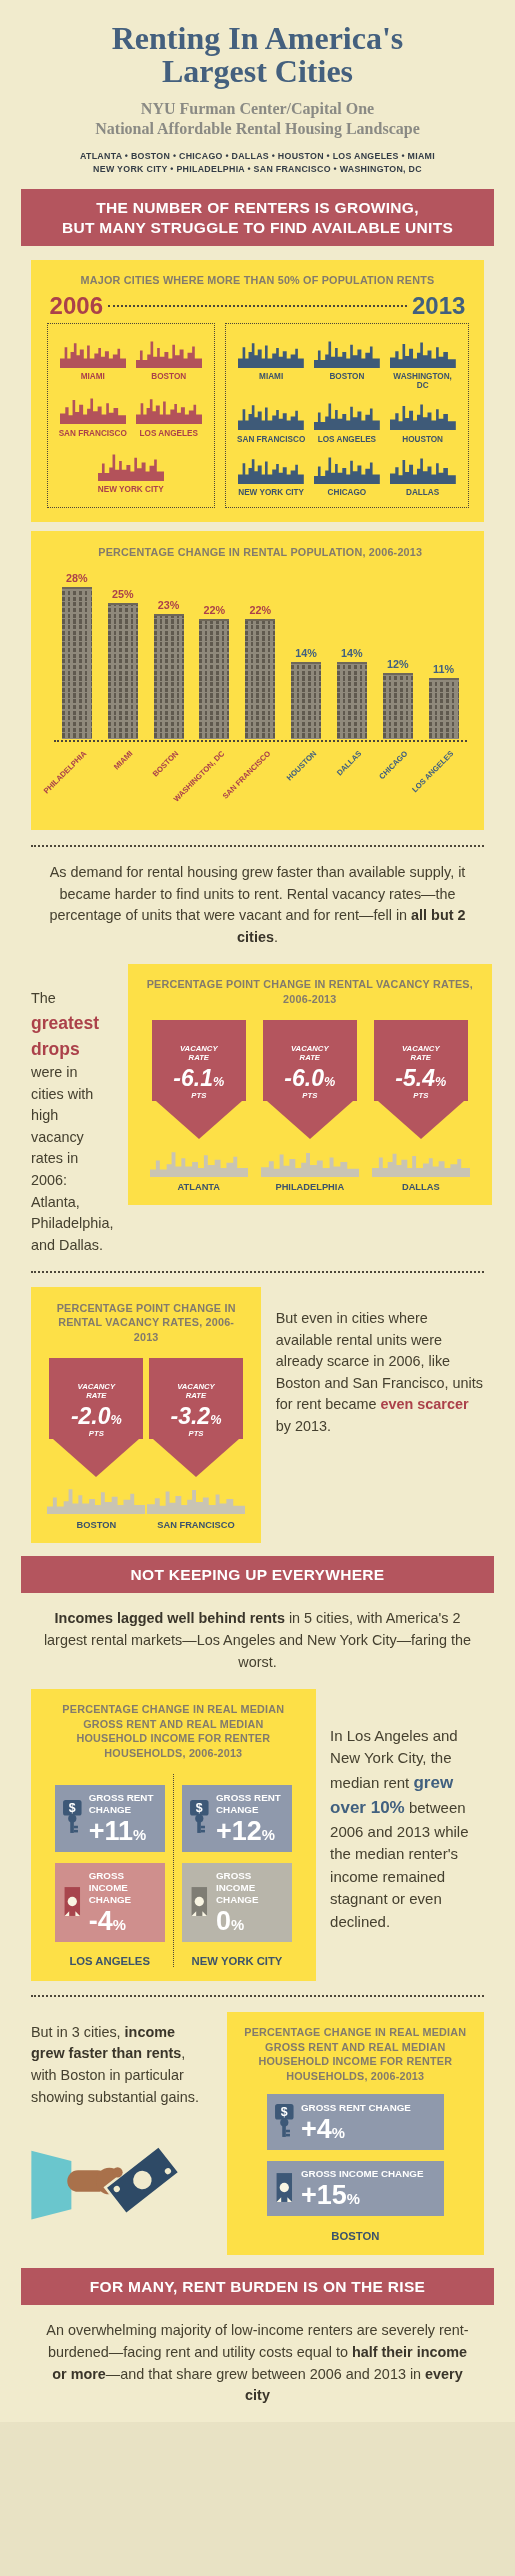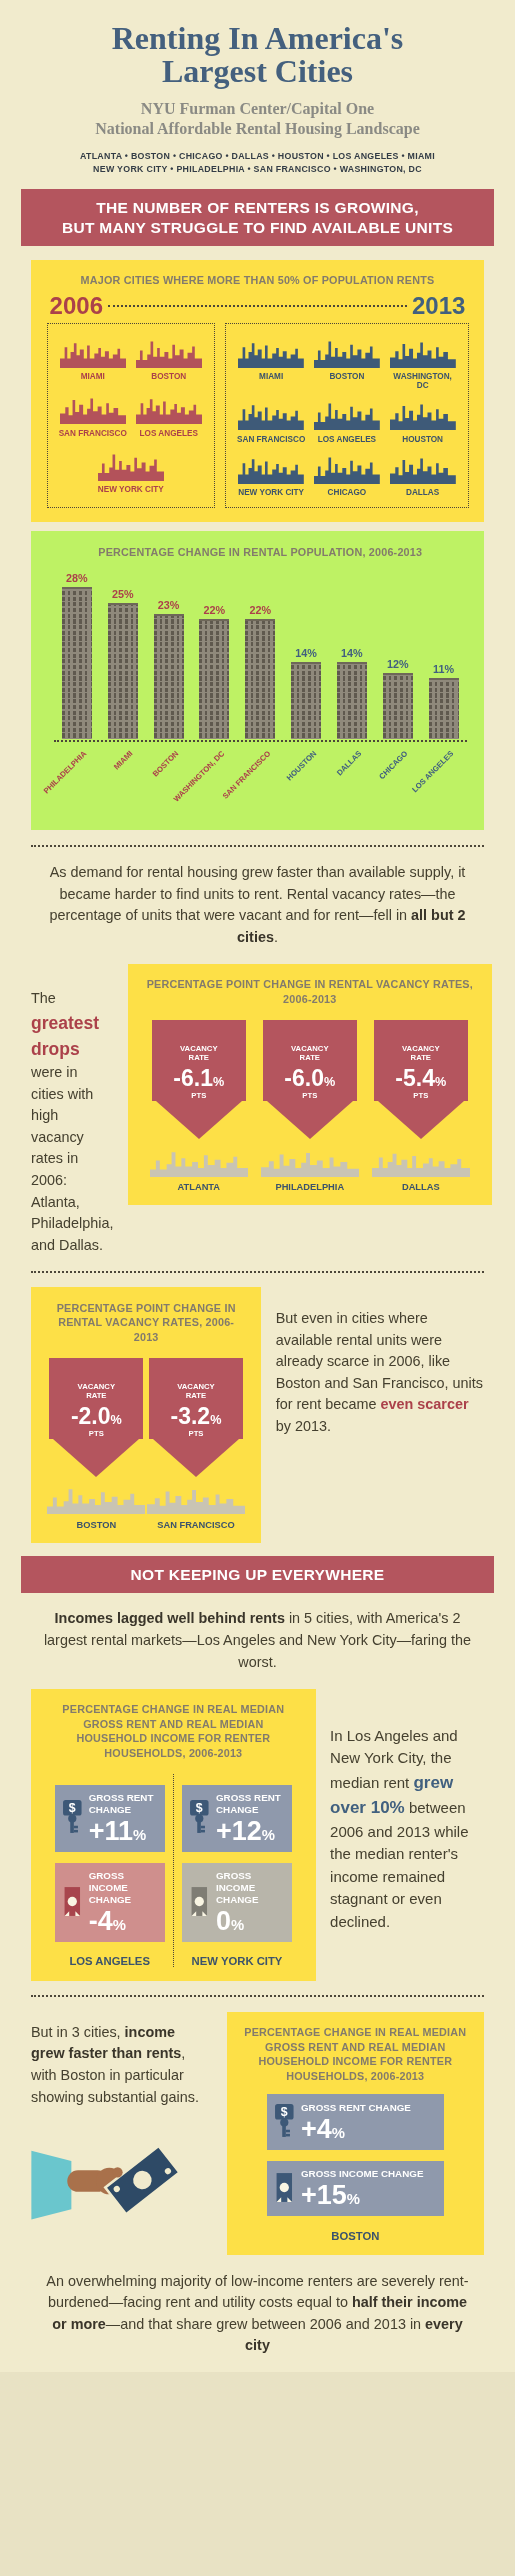--- a/index.html
+++ b/index.html
@@ -30,40 +30,40 @@
   .maps-boxes{display:flex;gap:10.3px;margin-top:3.1px;}
   .map-box{border:1.5px dotted #4c4639;padding:9.3px 5.2px 5.2px;display:flex;flex-wrap:wrap;justify-content:center;}
   .map-box.b2006{width:37%;}
   .map-box.b2013{flex:1;}
   .city-cell{text-align:center;padding:3.1px 2.1px 5.2px;}
   .b2006 .city-cell{width:46%;}
   .b2013 .city-cell{width:31%;}
   .city-label{font-weight:bold;font-size:8.2px;color:#3c536b;margin-top:2.1px;}
   .b2006 .city-label{color:#ab414a;}
   
-  .chart-panel{margin:8.2px 31px;background:#bef264;padding:14.4px 17.5px 20.6px 23px;}
+  .chart-panel{margin:8.2px 31px;background:#fde047;padding:14.4px 17.5px 20.6px 23px;}
   .bars{display:flex;justify-content:space-between;align-items:flex-end;height:161px;margin-top:18.5px;}
   .bar-col{flex:1;display:flex;flex-direction:column;align-items:center;justify-content:center;gap:3.6px;}
   .bar-value{font-weight:bold;font-size:10.8px;}
   .red{color:#ab414a}.blue{color:#41607f}
   .bar-building{width:30px;border-top:2.1px solid #6e6759;background-color:#8f897b;
     background-image:repeating-linear-gradient(0deg,#8f897b 0 1.5px,transparent 1.5px 5.7px),
                      repeating-linear-gradient(90deg,#5f594e 0 2.6px,transparent 2.6px 5.7px);}
   .bars-base{border-top:2.1px dotted #4c4639;height:0;margin-top:1px;}
   .bar-labels{display:flex;height:63px;margin-top:4.1px;}
   .bar-label-cell{flex:1;position:relative;}
   .bar-label-cell span{position:absolute;top:2.1px;left:62%;transform:translateX(-100%) rotate(-45deg);transform-origin:100% 0;white-space:nowrap;font-weight:bold;font-size:7.7px;}
   
   .split{display:flex;gap:14.4px;margin:12.4px 31px;align-items:flex-start;}
   .side-text{font-size:14.4px;line-height:1.5;color:#45402f;}
   .flex1{flex:1;}
   
   .arrows{display:flex;justify-content:space-around;margin-top:13.4px;}
   .arrow-block{text-align:center;width:111px;}
-  .v-shaft{width:58px;margin:0 auto;background:#b4555e;color:#fff;padding:24px 18px 1px;}
+  .v-shaft{width:58px;margin:0 auto;background:#b4555e;color:#fff;padding:24px 18px 1px;font-style:italic;}
   .v-cap{font-weight:bold;font-size:7.7px;line-height:1.25;}
   .v-num{font-weight:bold;font-size:23px;line-height:1.05;margin-top:3.1px;}
   .v-pts{font-weight:bold;font-size:7.7px;margin-top:1px;}
   .v-head{width:0;height:0;margin:0 auto;border-left:43px solid transparent;border-right:43px solid transparent;border-top:38px solid #b4555e;}
   .arrow-city{font-weight:bold;font-size:9.3px;color:#3c536b;margin-top:3.1px;}
   .arrow-sky{margin-top:7.2px;}
   
   .cols{display:flex;margin-top:13.4px;}
   .col{flex:1;padding:0 8.2px;text-align:center;}
   .col + .col{border-left:1.5px dotted #4c4639;}
@@ -451,17 +451,20 @@
           <div>
             <div class="metric-label">GROSS INCOME CHANGE</div>
             <div class="metric-value"><span>+15</span><span class="pc">%</span></div>
           </div>
         </div>
         <div class="metric-city" style="text-align:center;">BOSTON</div>
       </div>
     </div>
   </div>
 
+  <div class="banner">
+    <div>FOR MANY, RENT BURDEN IS ON THE RISE</div>
+  </div>
 
   <div class="para"><span>An overwhelming majority of low-income renters are severely rent-burdened—facing rent and utility costs equal to </span><span class="em-dark">half their income or more</span><span>—and that share grew between 2006 and 2013 in </span><span class="em-dark">every city</span></div>
 
 </div>
 
 
 </body></html>

